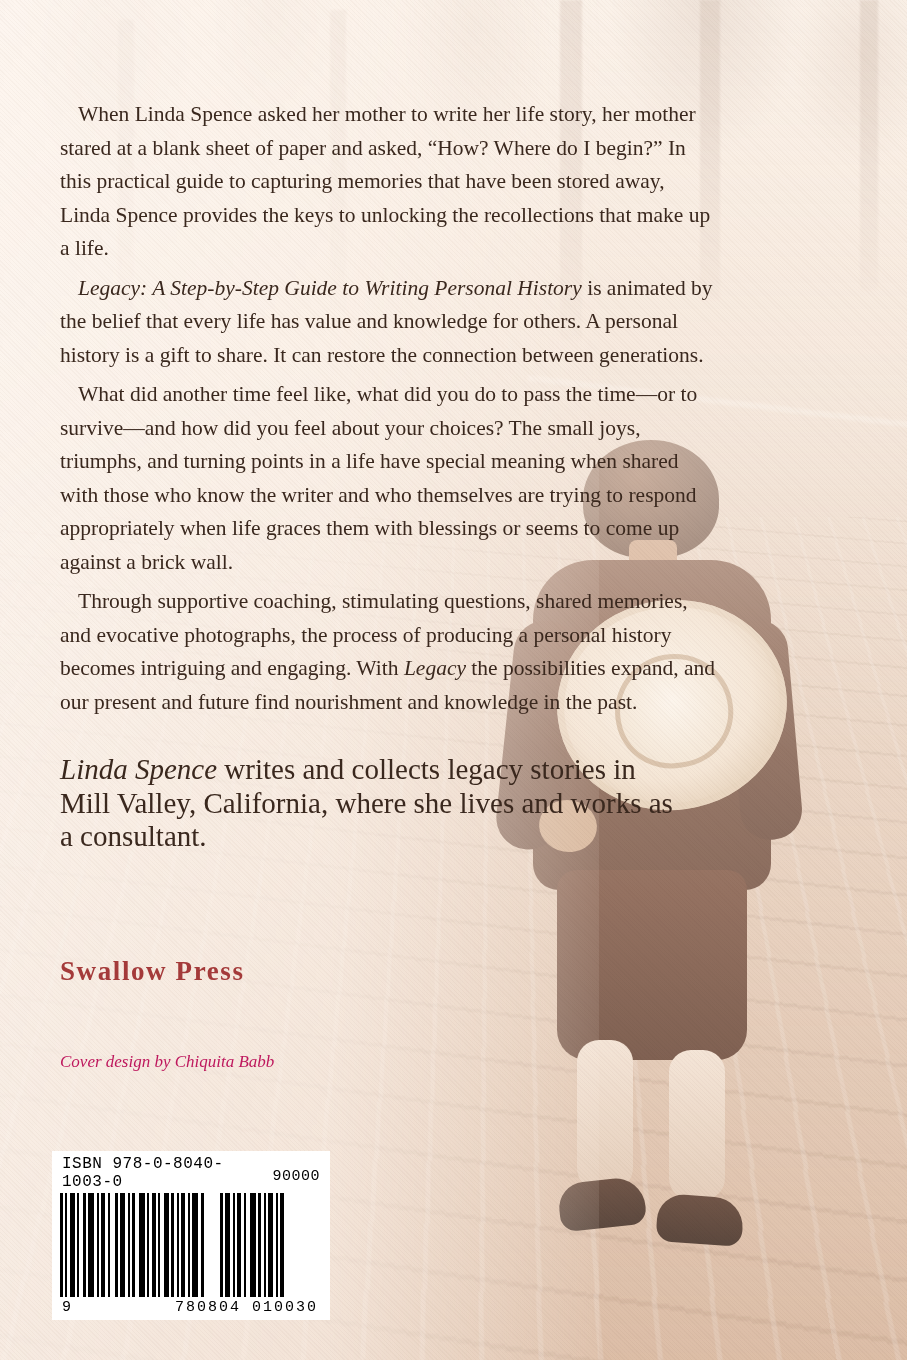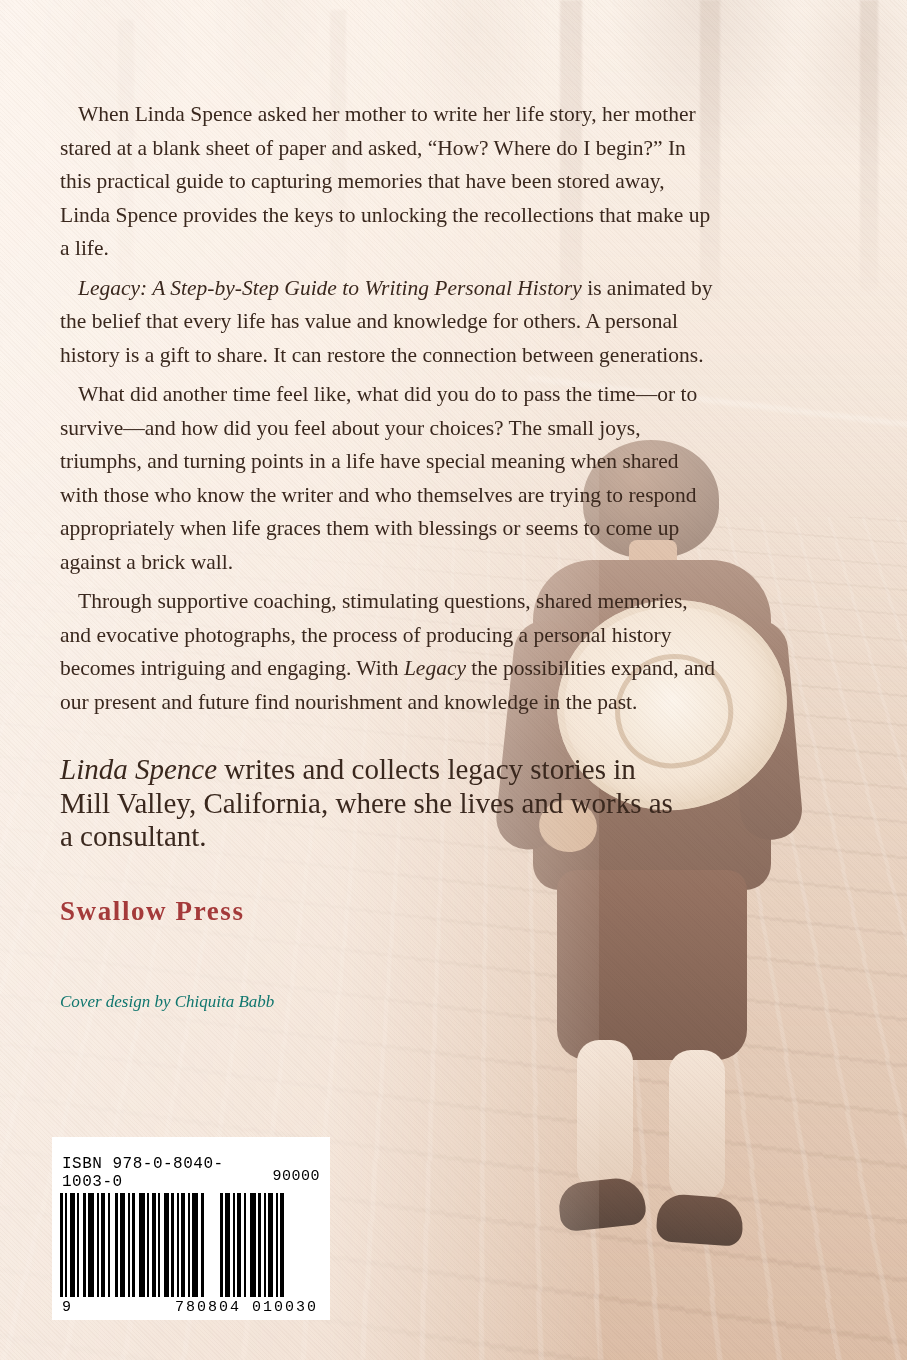--- a/index.html
+++ b/index.html
@@ -214,46 +214,46 @@
   .bio {
     width: 620px;
     margin-top: 34px;
     font-size: 29px;
     line-height: 33.5px;
     color: #3a281e;
   }
   .bio em { font-style: italic; }
 
   .publisher {
-    margin-top: 38px;
+    margin-top: 98px;
   }
   .publisher .line1,
   .publisher .line2 {
     color: #a43a3a;
     font-weight: 700;
     letter-spacing: 1.6px;
   }
   .publisher .line1 { font-size: 27px; line-height: 38px; }
   .publisher .line2 { font-size: 24px; line-height: 36px; }
 
   .credit {
     margin-top: 62px;
     font-size: 17px;
     font-style: italic;
-    color: #0f766e;
+    color: #be185d;
   }
 
   
   .barcode-box {
     position: absolute;
     left: 52px;
     bottom: 40px;
     width: 278px;
     background: #ffffff;
-    padding: 18px 8px 4px 8px;
+    padding: 4px 8px 4px 8px;
     box-sizing: border-box;
   }
   .isbn-row {
     display: flex;
     justify-content: space-between;
     align-items: flex-start;
     font-family: "Liberation Mono", monospace;
     font-size: 16px;
     letter-spacing: 0.5px;
     color: #000;

